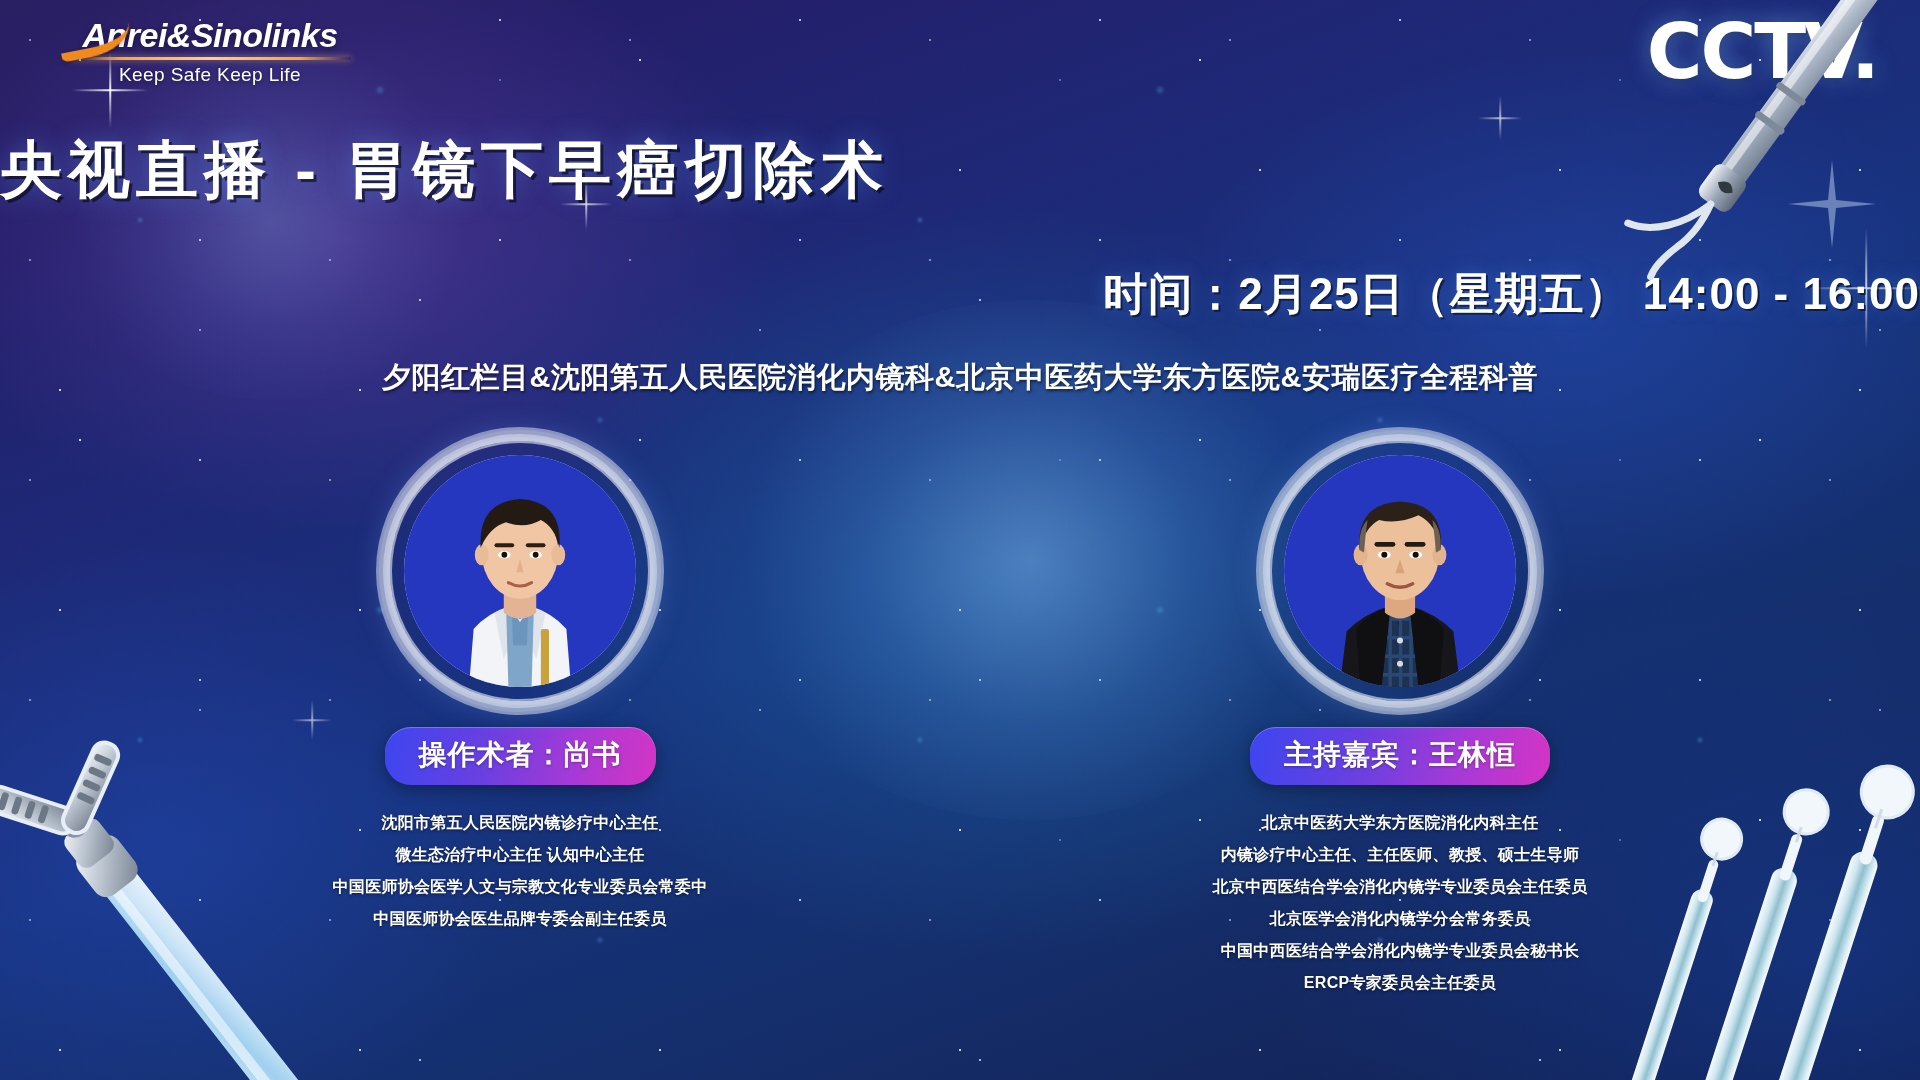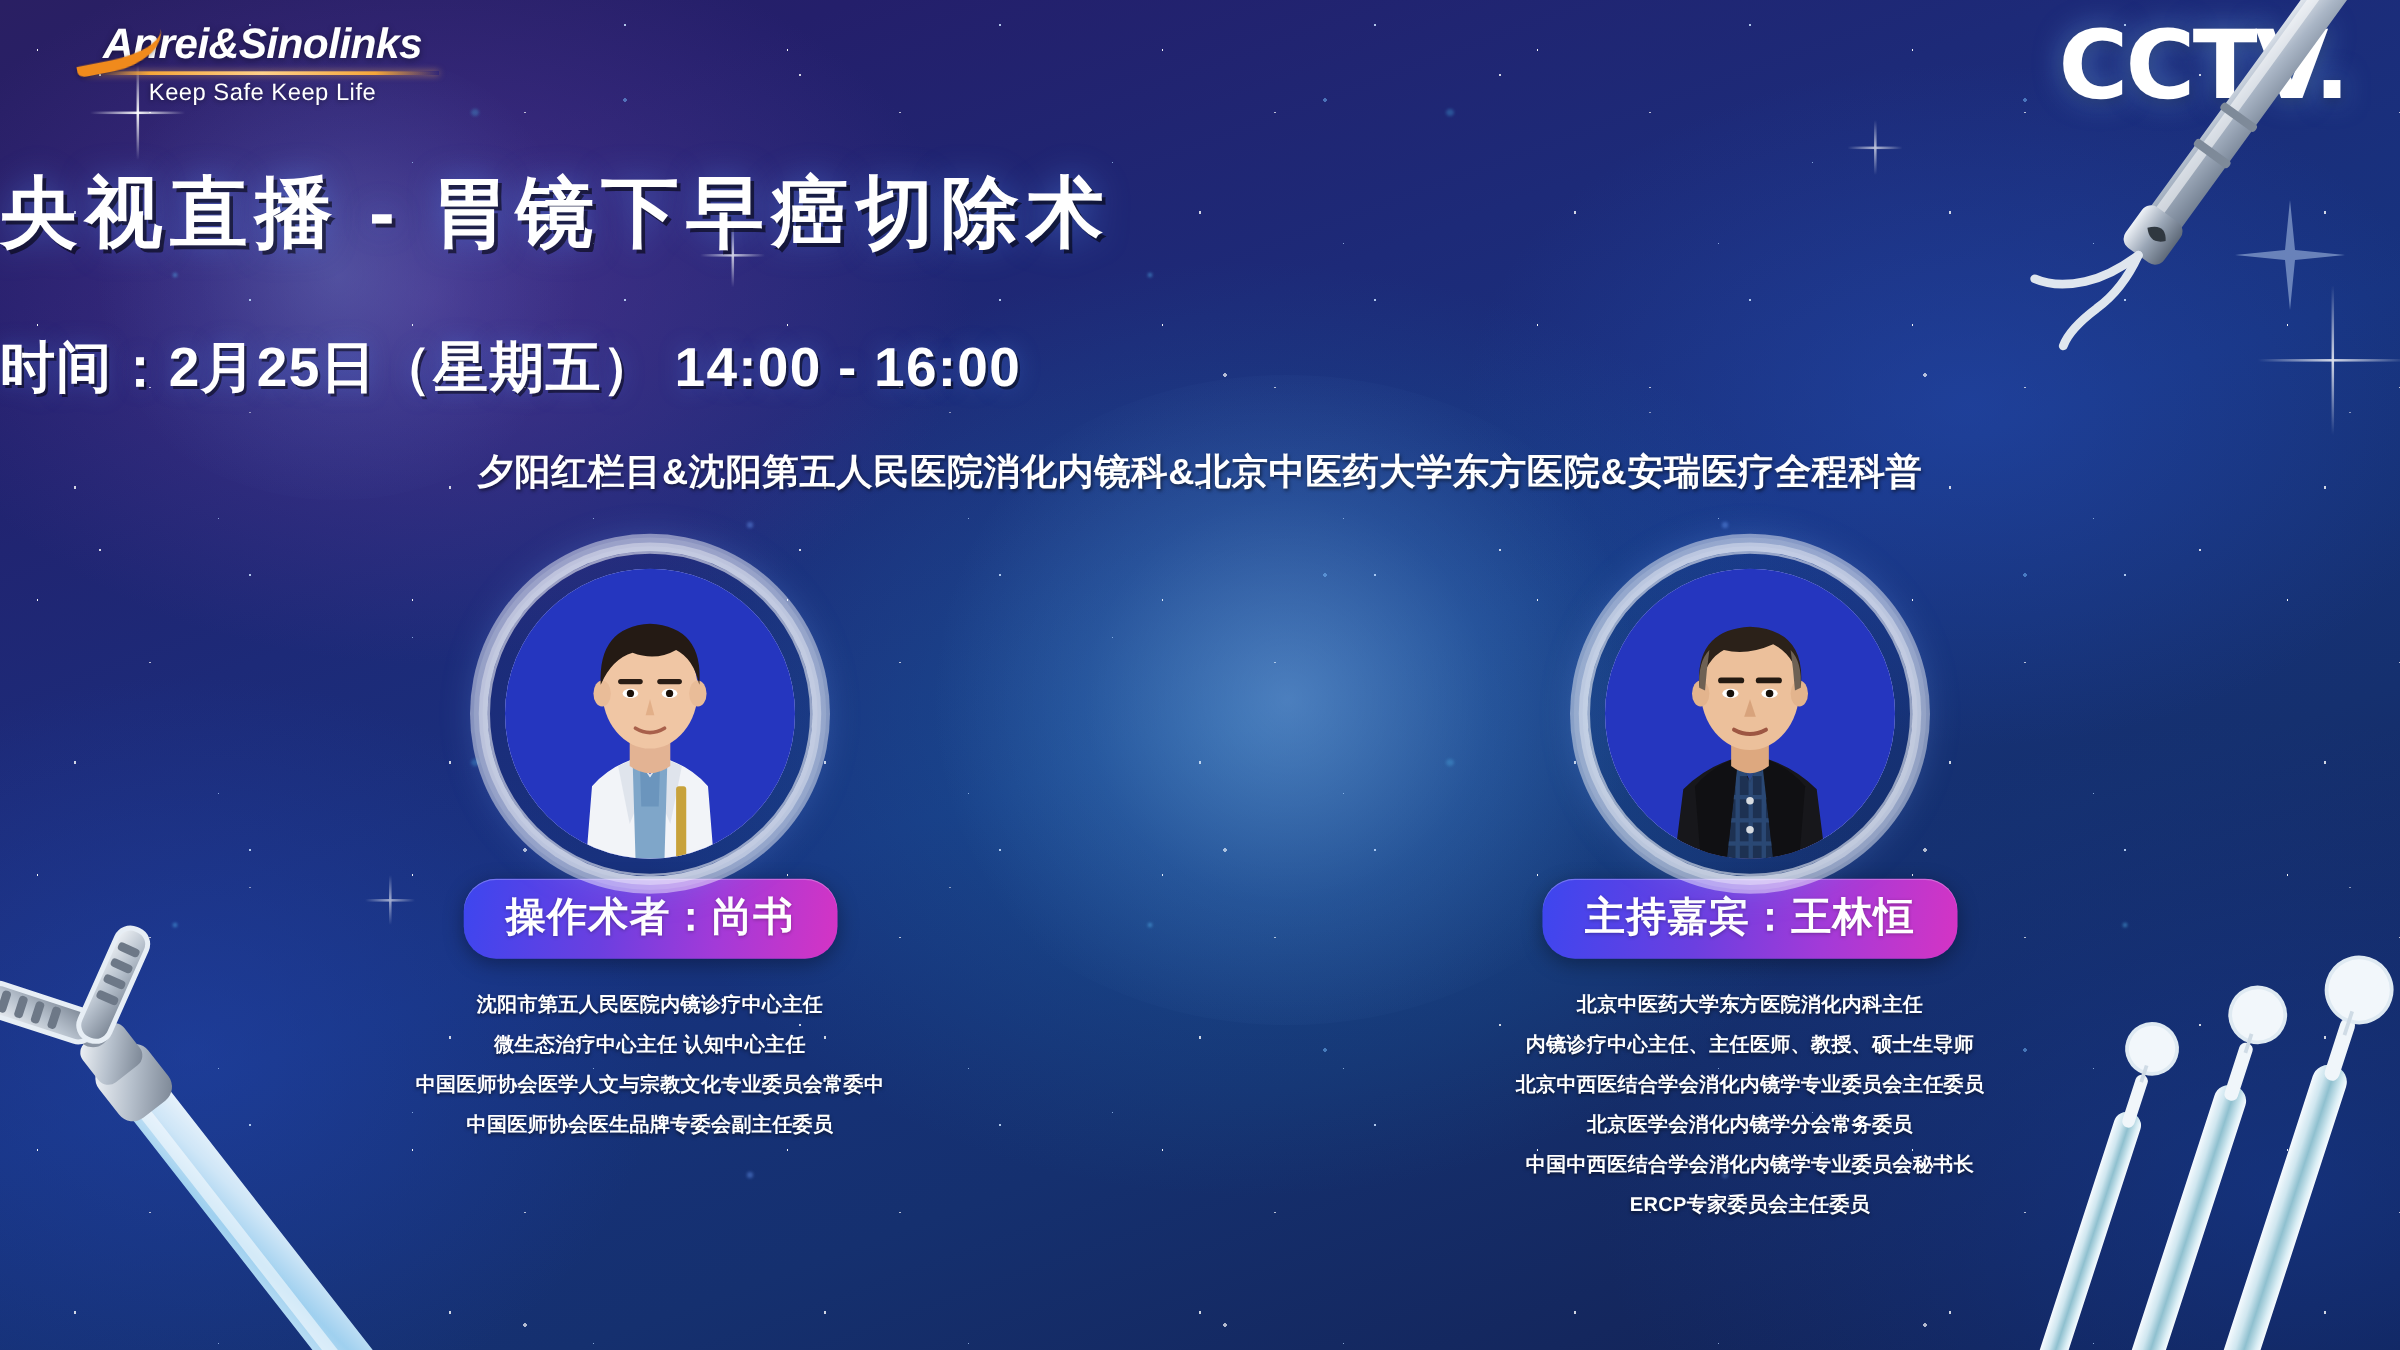--- a/index.html
+++ b/index.html
@@ -102,21 +102,21 @@
 
   
   .title {
     position:absolute; top:128px; left:0; width:100%;
     font-size:62px; font-weight:bold; color:#ffffff;
     letter-spacing:6px;
     text-shadow:3px 3px 0 rgba(0,0,0,.55), 0 0 26px rgba(90,150,255,.45);
   }
   .subtitle {
     position:absolute; top:265px; left:0; width:100%;
-    text-align:left;
+    text-align:right;
     font-size:44px; font-weight:bold; color:#ffffff;
     letter-spacing:1px;
     text-shadow:2px 2px 0 rgba(0,0,0,.5), 0 0 18px rgba(90,150,255,.35);
   }
   .partners {
     position:absolute; top:358px; left:0; width:100%;
     text-align:center;
     font-size:29px; font-weight:bold; color:#ffffff;
     letter-spacing:.5px;
     text-shadow:1px 2px 3px rgba(0,0,0,.55);
@@ -142,23 +142,23 @@
       0 0 28px 10px rgba(120,170,255,.28);
   }
   .avatar {
     position:absolute; inset:0; border-radius:50%; overflow:hidden;
     background:#2233b8;
     box-shadow:inset 0 0 0 3px rgba(255,255,255,.85);
   }
   .avatar svg { display:block; width:100%; height:100%; }
 
   .badge {
-    display:inline-block; margin-top:16px;
+    display:inline-block; margin-top:40px;
     padding:9px 34px 11px; border-radius:26px;
-    font-size:32px; font-weight:bold; color:#ffffff; letter-spacing:1px;
+    font-size:28px; font-weight:bold; color:#ffffff; letter-spacing:1px;
     background:linear-gradient(100deg,#3d46ef 0%, #6b3fe0 38%, #a33ad8 68%, #d534c4 100%);
     box-shadow:0 4px 16px rgba(0,0,0,.35), inset 0 1px 0 rgba(255,255,255,.25);
     text-shadow:0 1px 3px rgba(0,0,0,.3);
     white-space:nowrap;
   }
 
   .bio { margin-top:22px; }
   .bio-line {
     font-size:16px; font-weight:bold; color:#ffffff;
     line-height:32px; letter-spacing:.3px;

